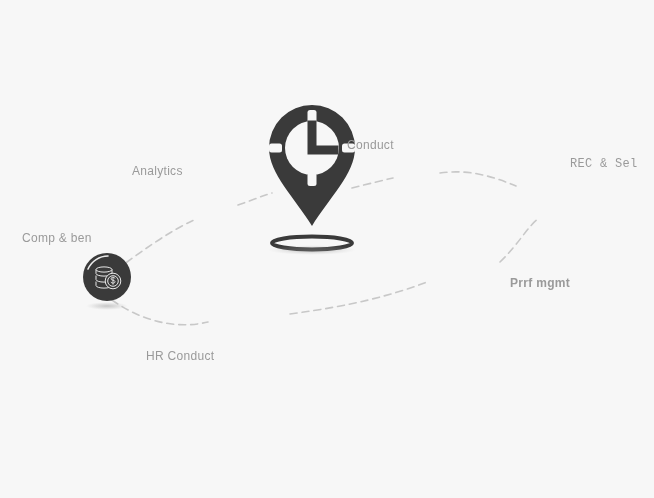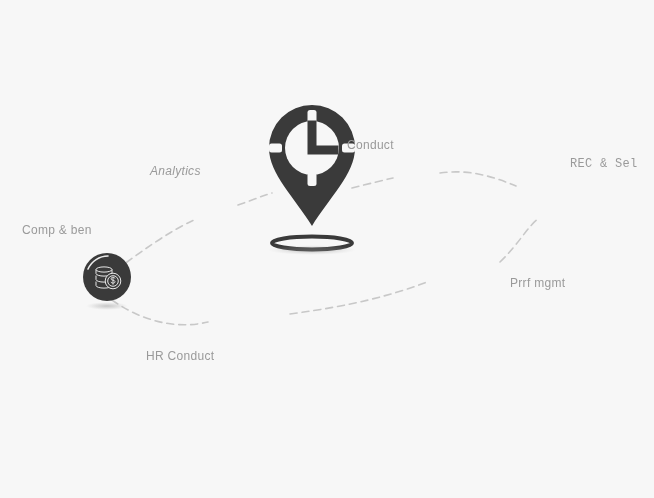--- a/index.html
+++ b/index.html
@@ -202,21 +202,21 @@
     <g stroke="#e8e8e8" stroke-width="1.5" fill="none" stroke-linejoin="round" stroke-linecap="round">
       <path d="M 240 299 v -4 a 3 3 0 0 1 3 -3 h 12 a 3 3 0 0 1 3 3 v 4">
       <rect x="226" y="299" width="46" height="35" rx="2.5">
       <path d="M 226 311 l 18 9 h 10 l 18 -9">
       <rect x="244" y="315" width="10" height="12" rx="1.5">
     </rect></path></rect></path></g>
   </circle></ellipse></g>
 
 
 
-<div class="node-label" style="left:22px; top:224px;">Comp &amp; ben</div>
-<div class="node-label" style="left:150px; top:165px;font-style:italic;">Analytics</div>
+<div class="node-label" style="left:22px; top:232px;">Comp &amp; ben</div>
+<div class="node-label" style="left:132px; top:165px;">Analytics</div>
 <div class="node-label" style="left:347px; top:139px;">Conduct</div>
 <div class="node-label" style="left:570px; top:158px;font-family:Liberation Mono, monospace;">REC &amp; Sel</div>
-<div class="node-label" style="left:510px; top:277px;">Prrf mgmt</div>
+<div class="node-label" style="left:510px; top:277px;font-weight:bold;">Prrf mgmt</div>
 <div class="node-label" style="left:146px; top:350px;">HR Conduct</div>
 
 
 
 
 </body></html>

